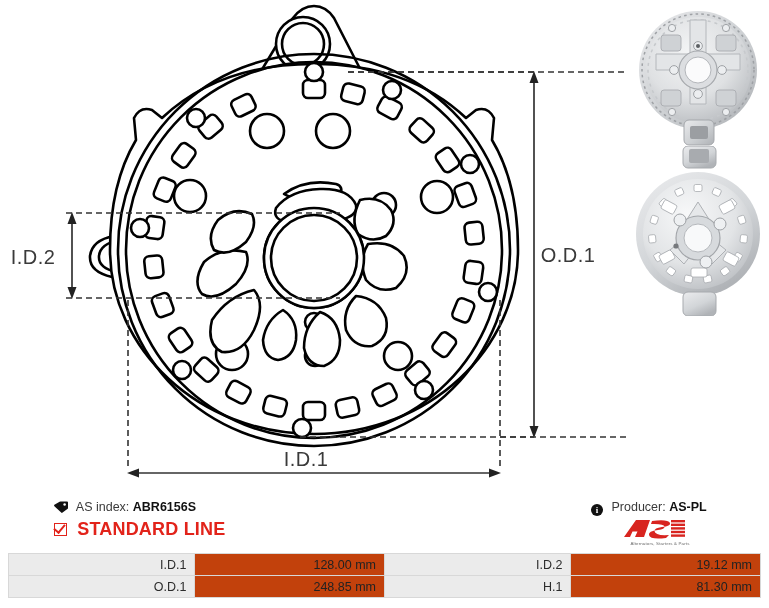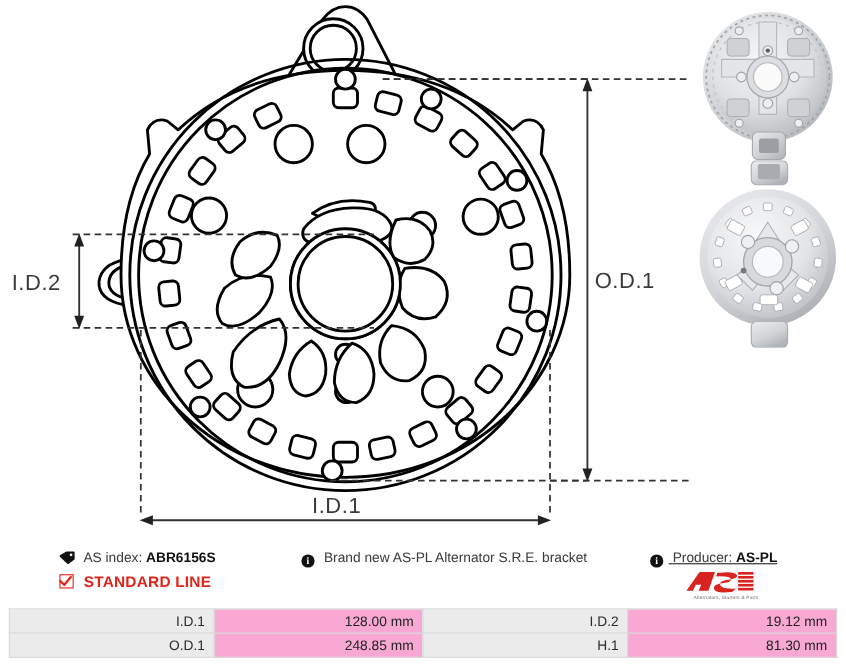--- a/index.html
+++ b/index.html
@@ -100,26 +100,26 @@
     border-right: 2px solid #e2231a;
     border-bottom: 2px solid #e2231a;
     transform: rotate(40deg);
   }
 
   #cell-as-index { left: 18px;  top: 8px; }
   #cell-standard-line {
     left: 18px; top: 30px;
     color: #e2231a;
     font-weight: bold;
-    font-size: 14px;
+    font-size: 18px;
     letter-spacing: .2px;
   }
   #cell-description { left: 238px; top: 8px; }
   #cell-product-type { left: 238px; top: 30px; }
-  #cell-producer { left: 555px; top: 8px; text-decoration: underline; }
+  #cell-producer { left: 555px; top: 8px; }
 
   #brand-logo {
     position: absolute;
     left: 588px;
     top: 26px;
     width: 72px;
     height: 30px;
   }
 
   
@@ -139,21 +139,21 @@
     text-align: right;
     color: #222;
     white-space: nowrap;
   }
   #spec-table td.k {
     background: #ebebeb;
     width: 157px;
     color: #2b2b2b;
   }
   #spec-table td.v {
-    background: #f9a8d4;
+    background: #c2410c;
     width: 160px;
   }
 </style>
 </head>
 <body>
 
 <div id="top-area">
 
   <div id="drawing-wrap">
     <svg id="drawing-svg" width="628" height="492" viewBox="0 0 628 492" xmlns="http://www.w3.org/2000/svg">
@@ -526,24 +526,20 @@
     </span>
     <span class="lbl">AS index:</span>
     <span class="val">ABR6156S</span>
   </div>
 
   <div class="info-cell" id="cell-standard-line">
     <span class="ic icon-check"></span>
     <span>STANDARD LINE</span>
   </div>
 
-  <div class="info-cell" id="cell-description">
-    <span class="ic icon-info">i</span>
-    <span class="lbl">Brand new AS-PL Alternator S.R.E. bracket</span>
-  </div>
 
 
   <div class="info-cell" id="cell-producer">
     <span class="ic icon-info">i</span>
     <span class="lbl">Producer:</span>
     <span class="val">AS-PL</span>
   </div>
 
   <div id="brand-logo">
     <svg width="72" height="30" viewBox="0 0 72 30" xmlns="http://www.w3.org/2000/svg">

